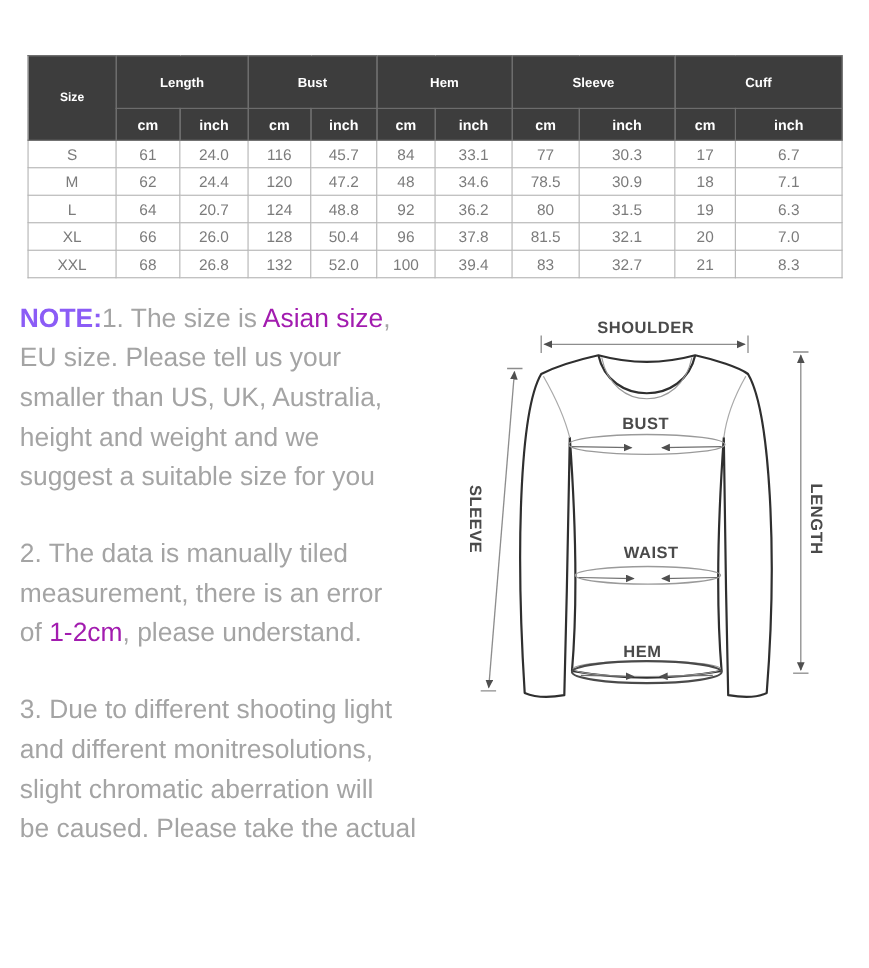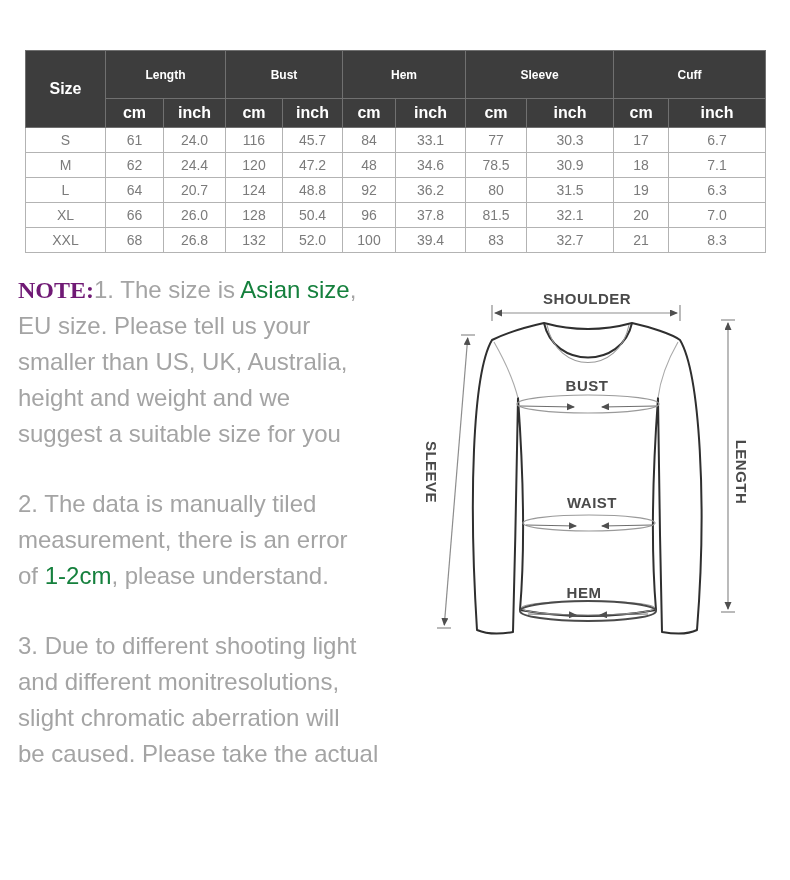--- a/index.html
+++ b/index.html
@@ -9,34 +9,34 @@
   }
 
   
   .size-table-wrap{position:absolute;left:25px;top:50px;width:740px;}
   table.size-chart{border-collapse:collapse;width:740px;table-layout:fixed;}
   table.size-chart th{
     background:#3d3d3d;color:#ffffff;border:1px solid #707070;
     font-weight:bold;text-align:center;vertical-align:middle;
   }
   th.group-h{font-size:12px;height:45px;}
-  th.size-h{font-size:16px;}
-  th.unit-h{font-size:16px;font-weight:normal;height:26px;}
+  th.size-h{font-size:11px;}
+  th.unit-h{font-size:13px;font-weight:normal;height:26px;}
   table.size-chart td{
     border:1px solid #b3b3b3;text-align:center;vertical-align:middle;
     font-size:14px;color:#7b7b7b;height:22px;background:#ffffff;
   }
   td.size-cell{color:#5c5c5c;}
 
   
   .notes{position:absolute;left:18px;top:272px;width:402px;color:#a4a4a4;
     font-size:24px;line-height:36px;}
   .notes .para{margin:0 0 34px 0;}
-  .notes .bold{font-weight:bold;color:#701a75;font-family:Liberation Serif, serif;}
-  .notes .red{color:#15803d;}
+  .notes .bold{font-weight:bold;color:#8b5cf6;}
+  .notes .red{color:#a21caf;}
 
   
   .diagram{position:absolute;left:408px;top:278px;width:382px;height:392px;}
   .diagram svg{position:absolute;left:0;top:0;}
   .dlabel{
     position:absolute;font-size:15px;font-weight:bold;color:#4a4a4a;
     letter-spacing:0.5px;text-align:center;width:170px;height:18px;line-height:18px;
   }
   .dlabel.vert{width:80px;transform:rotate(90deg);}
 </style>

